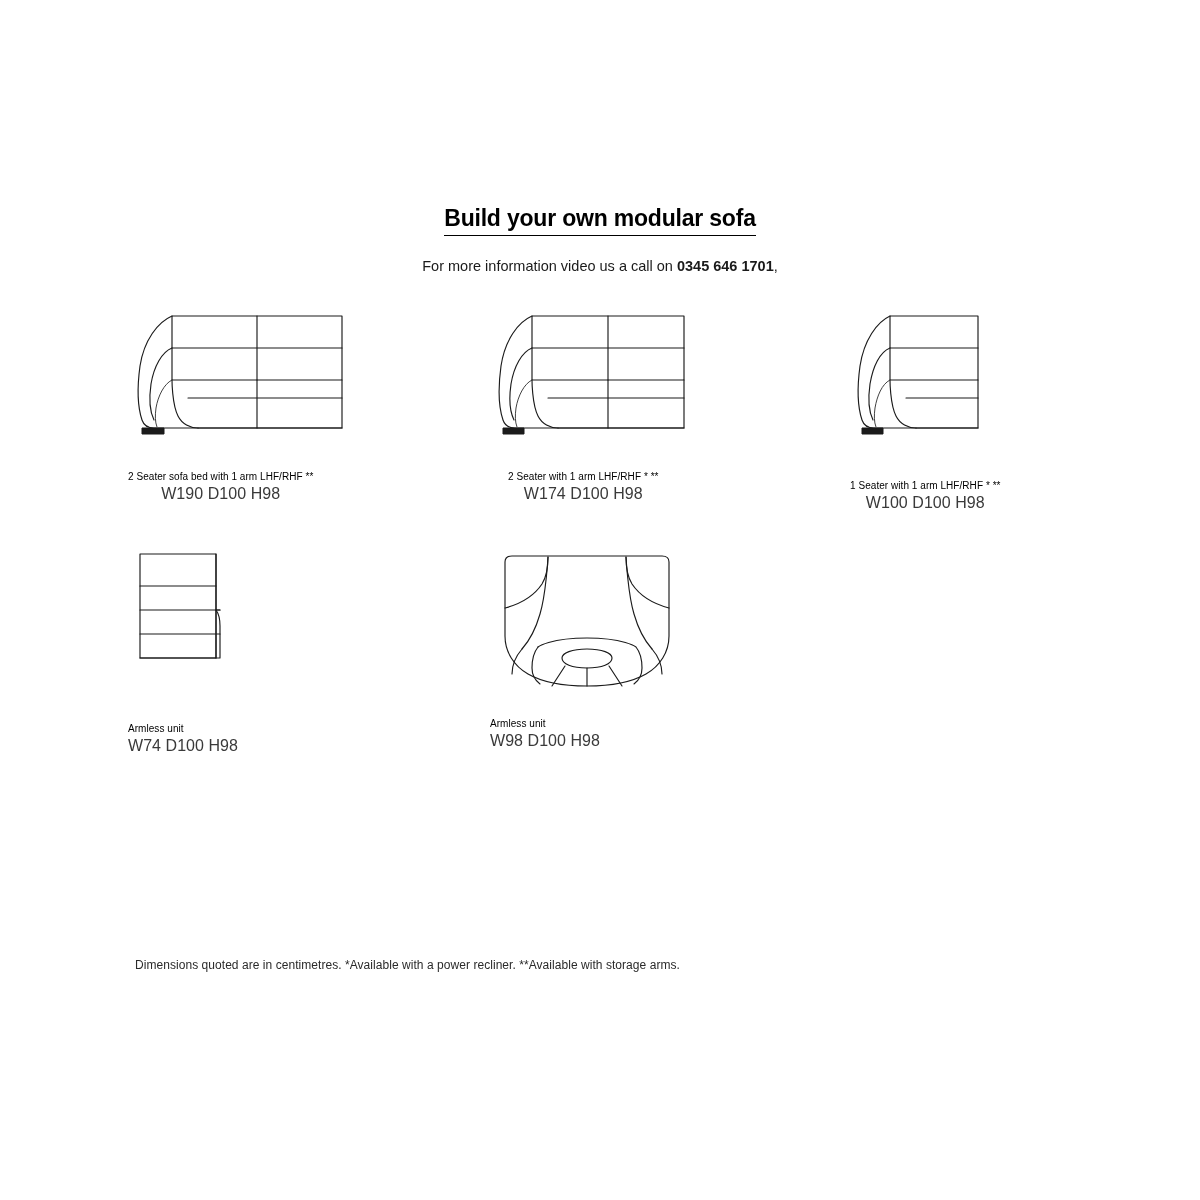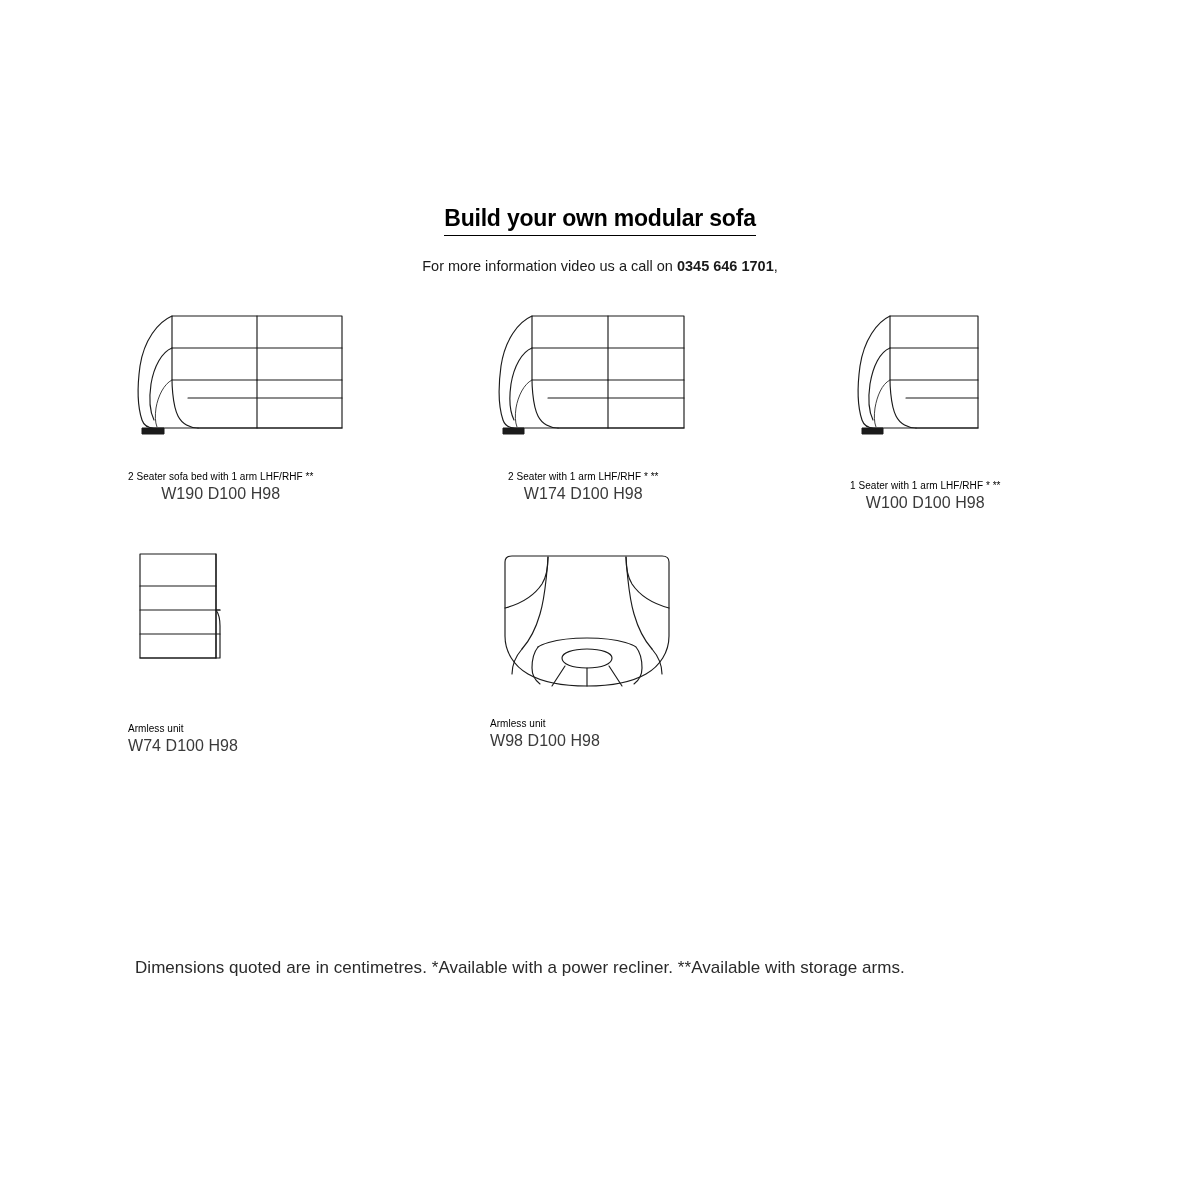--- a/index.html
+++ b/index.html
@@ -98,21 +98,21 @@
   .cap-b { position: absolute; left: 508px; top: 156px; }
   .cap-c { position: absolute; left: 850px; top: 165px; }
   .cap-d { position: absolute; left: 128px; top: 168px; }
   .cap-e { position: absolute; left: 490px; top: 163px; }
 
   
   .footnote {
     position: absolute;
     left: 135px;
     top: 958px;
-    font-size: 17px;
+    font-size: 12px;
     color: #2a2a2a;
     letter-spacing: 0.05px;
   }
 
   svg { display: block; }
   svg .ln { fill: none; stroke: #1b1b1b; stroke-width: 1.15; stroke-linejoin: round; stroke-linecap: round; }
   svg .thin { fill: none; stroke: #2b2b2b; stroke-width: 0.9; }
   svg .foot { fill: #1b1b1b; stroke: #1b1b1b; stroke-width: 1; }
 </style>
 </head>

